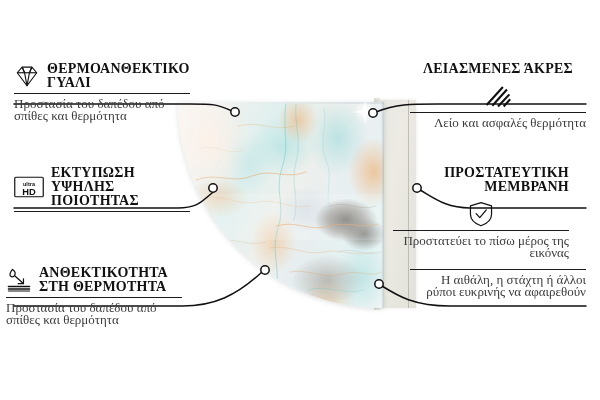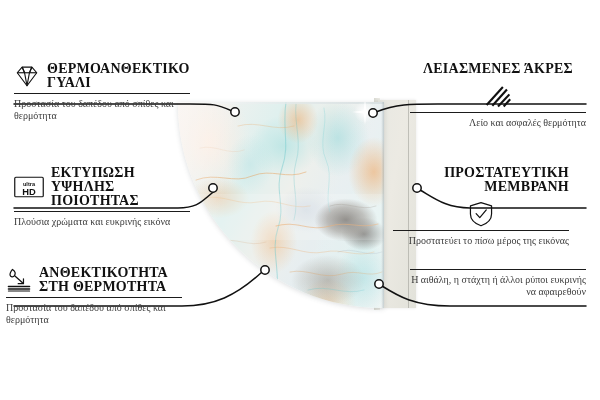--- a/index.html
+++ b/index.html
@@ -84,21 +84,21 @@
   .feat{position:absolute;width:176px;}
   .feat .head{display:flex;align-items:center;gap:7px;}
   .feat.right .head{flex-direction:column;justify-content:flex-end;}
   .feat .title{
     font-size:14px;font-weight:700;letter-spacing:.25px;color:#111;
     line-height:14px;text-transform:uppercase;font-family:Liberation Serif, serif;
   }
   .feat.right .title{text-align:right;}
   .feat .rule{height:1px;background:#1b1b1b;margin:3px 0 4px 0;width:100%;}
   .feat .desc{
-    font-size:10px;line-height:11.5px;color:#3b3b3b;font-style:normal;
+    font-size:13px;line-height:11.5px;color:#3b3b3b;font-style:normal;
   }
   .feat.right .desc{text-align:right;}
   .ico{width:26px;height:26px;flex:0 0 26px;display:block;}
   .ico.hd{width:30px;flex:0 0 30px;height:22px;}
 
   .f-l1{left:14px;top:62px;}
   .f-l2{left:14px;top:166px;}
   .f-l3{left:6px;top:266px;}
   .f-r1{left:410px;top:62px;}
   .f-r2{left:393px;top:166px;}
@@ -192,21 +192,20 @@
   <div class="feat left f-l2">
     <div class="head">
       <svg class="ico hd" viewBox="0 0 40 28">
         <rect x="1" y="1" width="38" height="26" rx="1.5" fill="none" stroke="#111" stroke-width="1.6"></rect>
         <text x="20" y="12" font-family="Liberation Sans, sans-serif" font-size="7.5" font-weight="700" text-anchor="middle" fill="#111">ultra</text>
         <text x="20" y="24" font-family="Liberation Sans, sans-serif" font-size="12.5" font-weight="700" text-anchor="middle" fill="#111">HD</text>
       </svg>
       <div class="title">ΕΚΤΥΠΩΣΗ ΥΨΗΛΗΣ ΠΟΙΟΤΗΤΑΣ</div>
     </div>
     <div class="rule"></div>
-    <div class="desc">Πλούσια χρώματα και ευκρινής εικόνα</div>
   </div>
 
   <div class="feat left f-l3">
     <div class="head">
       <svg class="ico" viewBox="0 0 32 32">
         <g fill="none" stroke="#111" stroke-width="1.5" stroke-linecap="round" stroke-linejoin="round">
           <path d="M8 3 C11 5 12 8 10.5 10.5 C9 13 5.5 12.5 5 10 C4.6 8 6 5.5 8 3 Z"></path>
           <path d="M11 11 L21 20"></path>
           <path d="M15 20.5 L21.5 20.5 L21.5 14.5"></path>
           <path d="M3 24 H29" stroke-width="1.8"></path>

